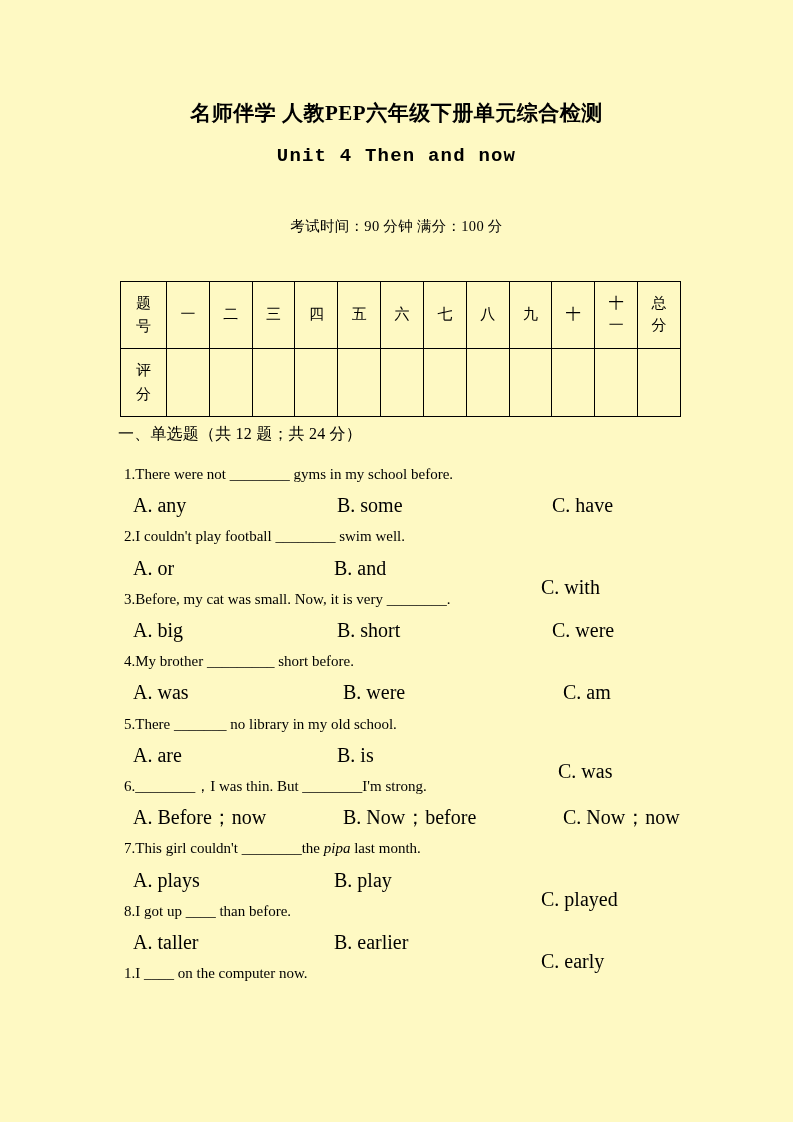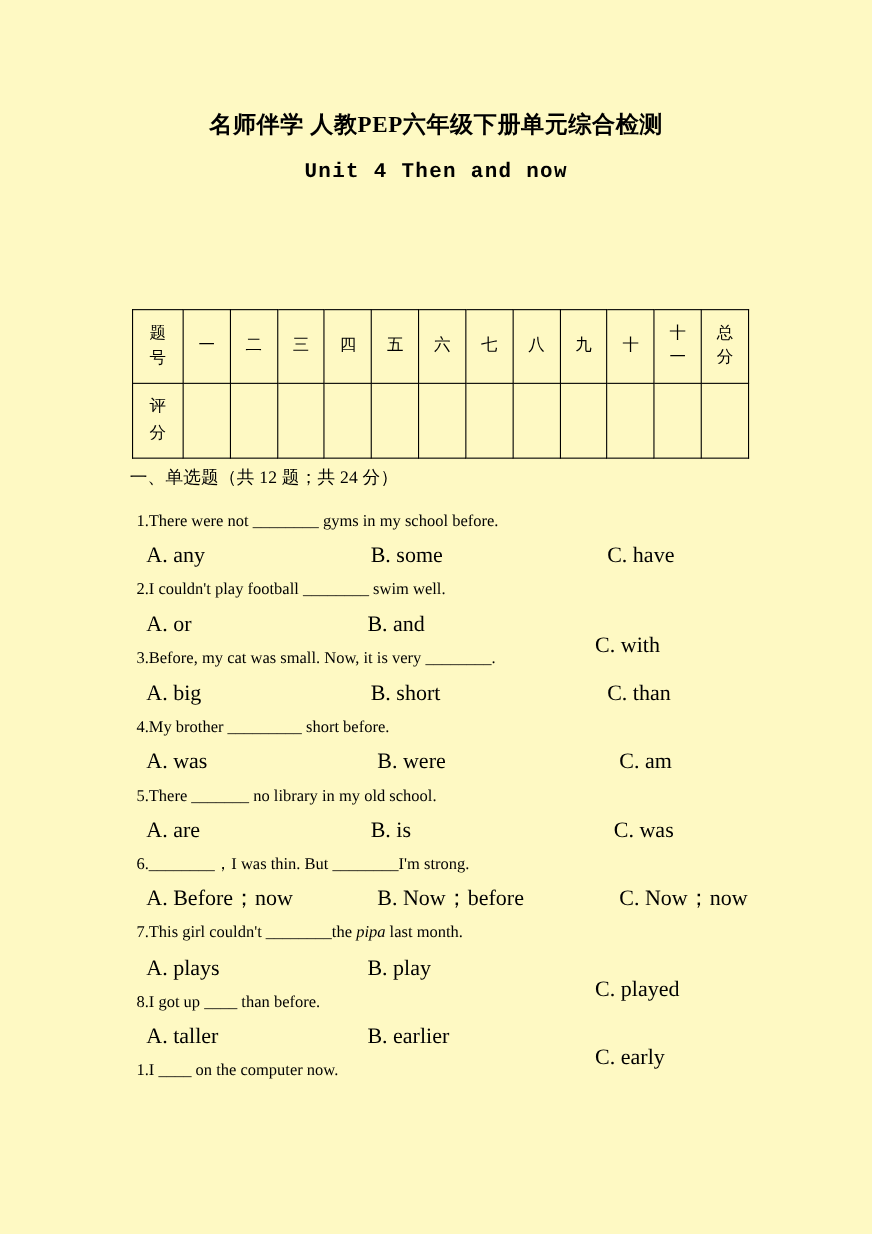--- a/index.html
+++ b/index.html
@@ -140,30 +140,31 @@
   }
   .opt-a { left: 133px; }
   .opt-b { left: 337px; }
   .opt-c { left: 552px; }
 
   
   .shift-b-6  .opt-b { left: 343px; }
   .shift-c-11 .opt-c { left: 563px; }
   .shift-b-m3 .opt-b { left: 334px; }
   .shift-c-m6 .opt-c { left: 541px; margin-top: 19px; }
-  .shift-c-p6 .opt-c { left: 558px; }
+  .shift-c-p6 .opt-c { left: 558px; margin-top: 16px; }
   .ital { font-style: italic; }
 </style>
 </head>
 <body>
 
 <div class="page">
 
   <div class="doc-title">名师伴学 人教PEP六年级下册单元综合检测</div>
   <div class="doc-subtitle">Unit 4 Then and now</div>
+  <div class="exam-meta">考试时间：90 分钟 满分：100 分</div>
 
   <div class="score-table-wrap">
     <table class="score-table">
       <tbody>
           <tr class="row-head">
         <td class="label-cell">
           <span class="stack">题号</span>
         </td>
         <td><span>一</span></td>
         <td><span>二</span></td>
@@ -223,21 +224,21 @@
         <span class="opt opt-b">B. and</span>
         <span class="opt opt-c">C. with</span>
       </div>
     </div>
 
     <div class="q-block">
       <div class="q-stem">3.Before, my cat was small. Now, it is very ________.</div>
       <div class="q-opts">
         <span class="opt opt-a">A. big</span>
         <span class="opt opt-b">B. short</span>
-        <span class="opt opt-c">C. than</span>
+        <span class="opt opt-c">C. were</span>
       </div>
     </div>
 
     <div class="q-block">
       <div class="q-stem">4.My brother _________ short before.</div>
       <div class="q-opts shift-b-6 shift-c-11">
         <span class="opt opt-a">A. was</span>
         <span class="opt opt-b">B. were</span>
         <span class="opt opt-c">C. am</span>
       </div>

